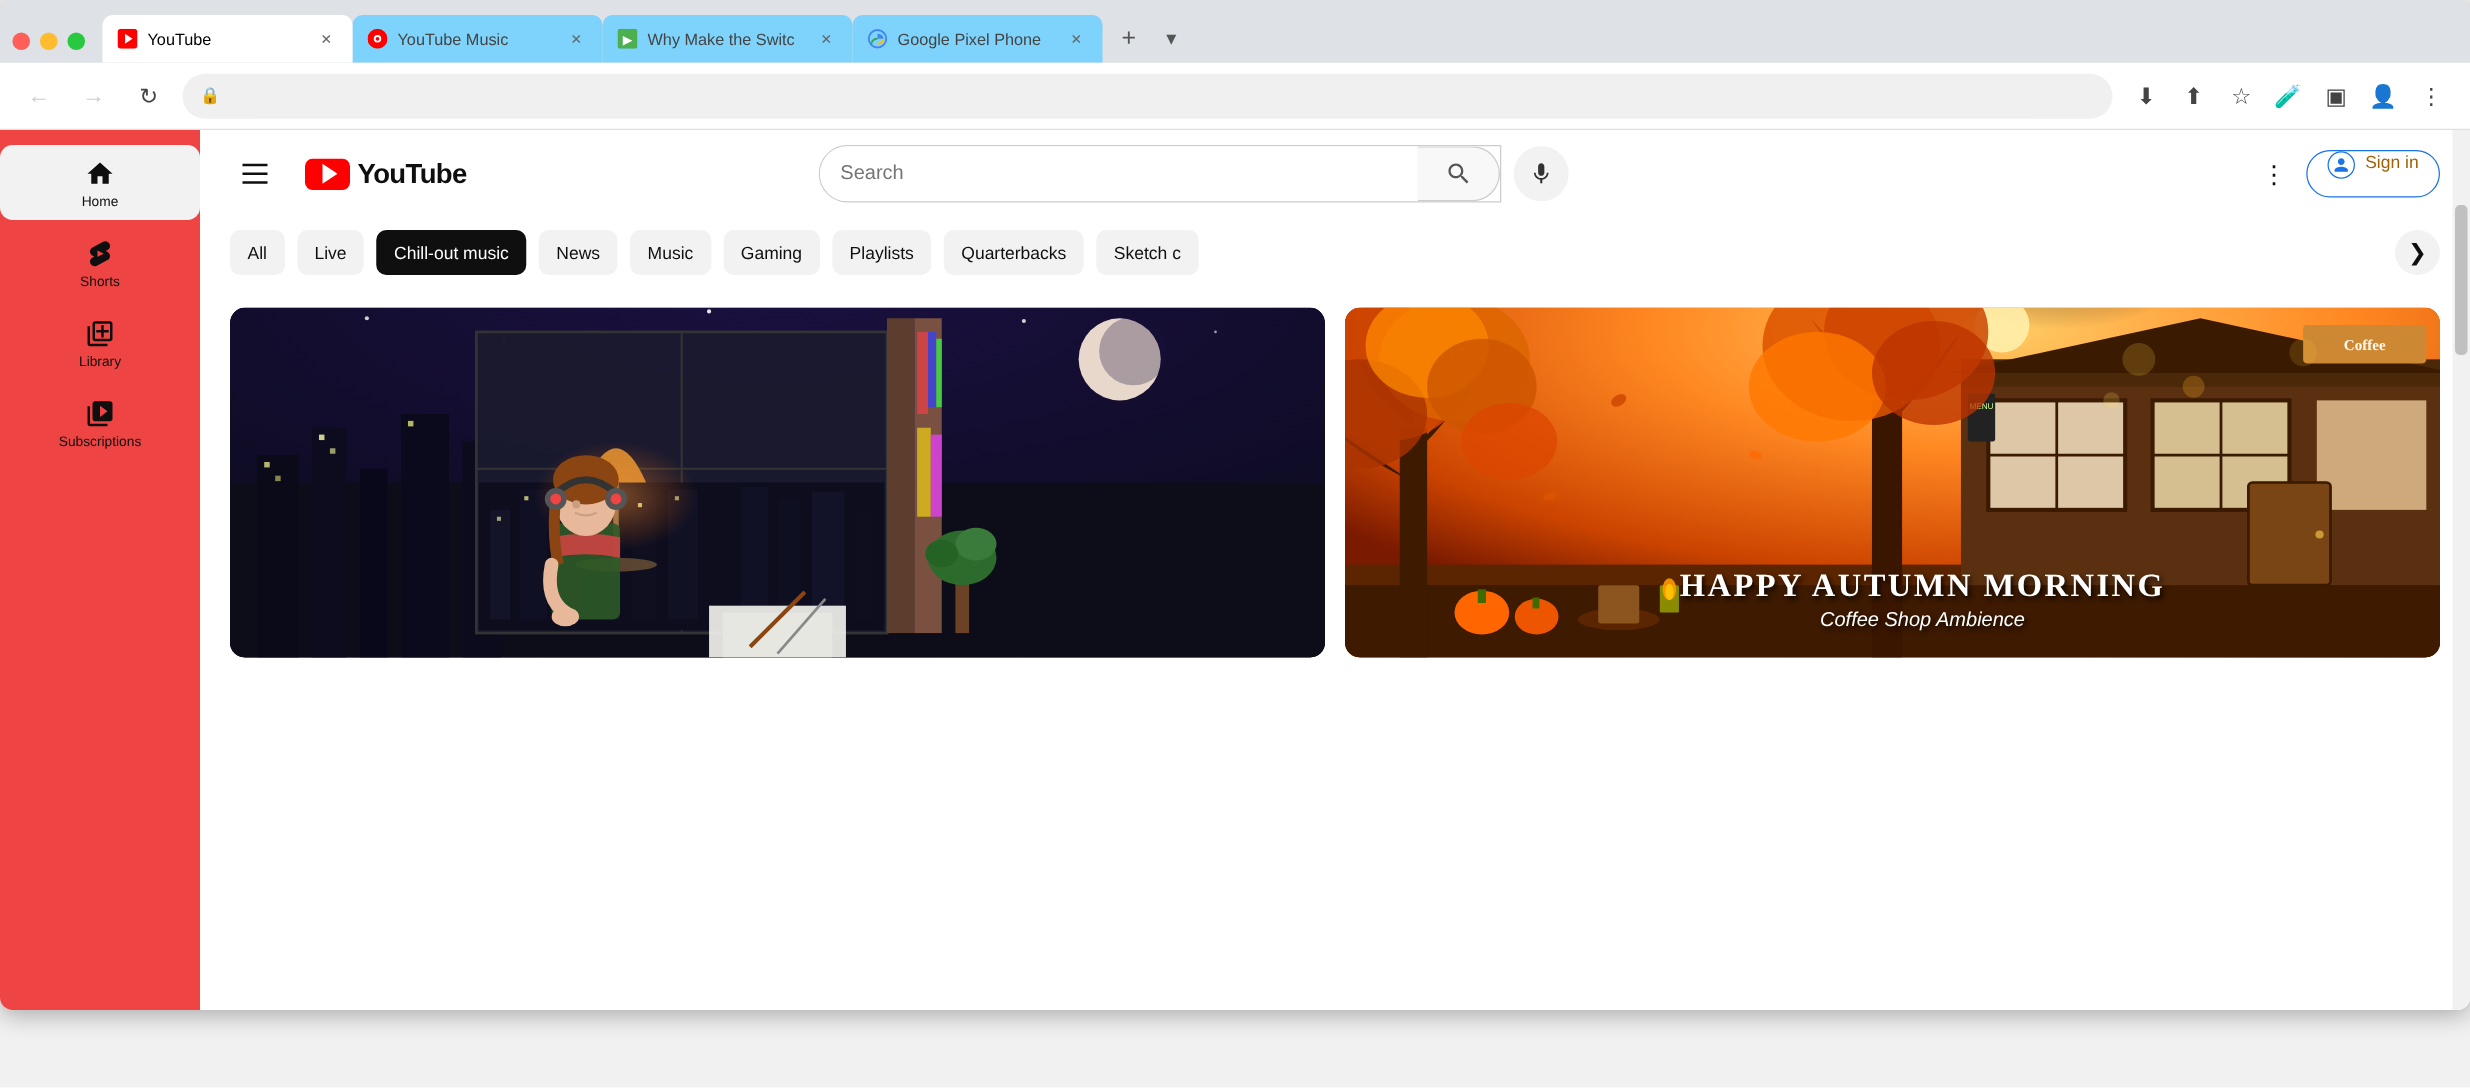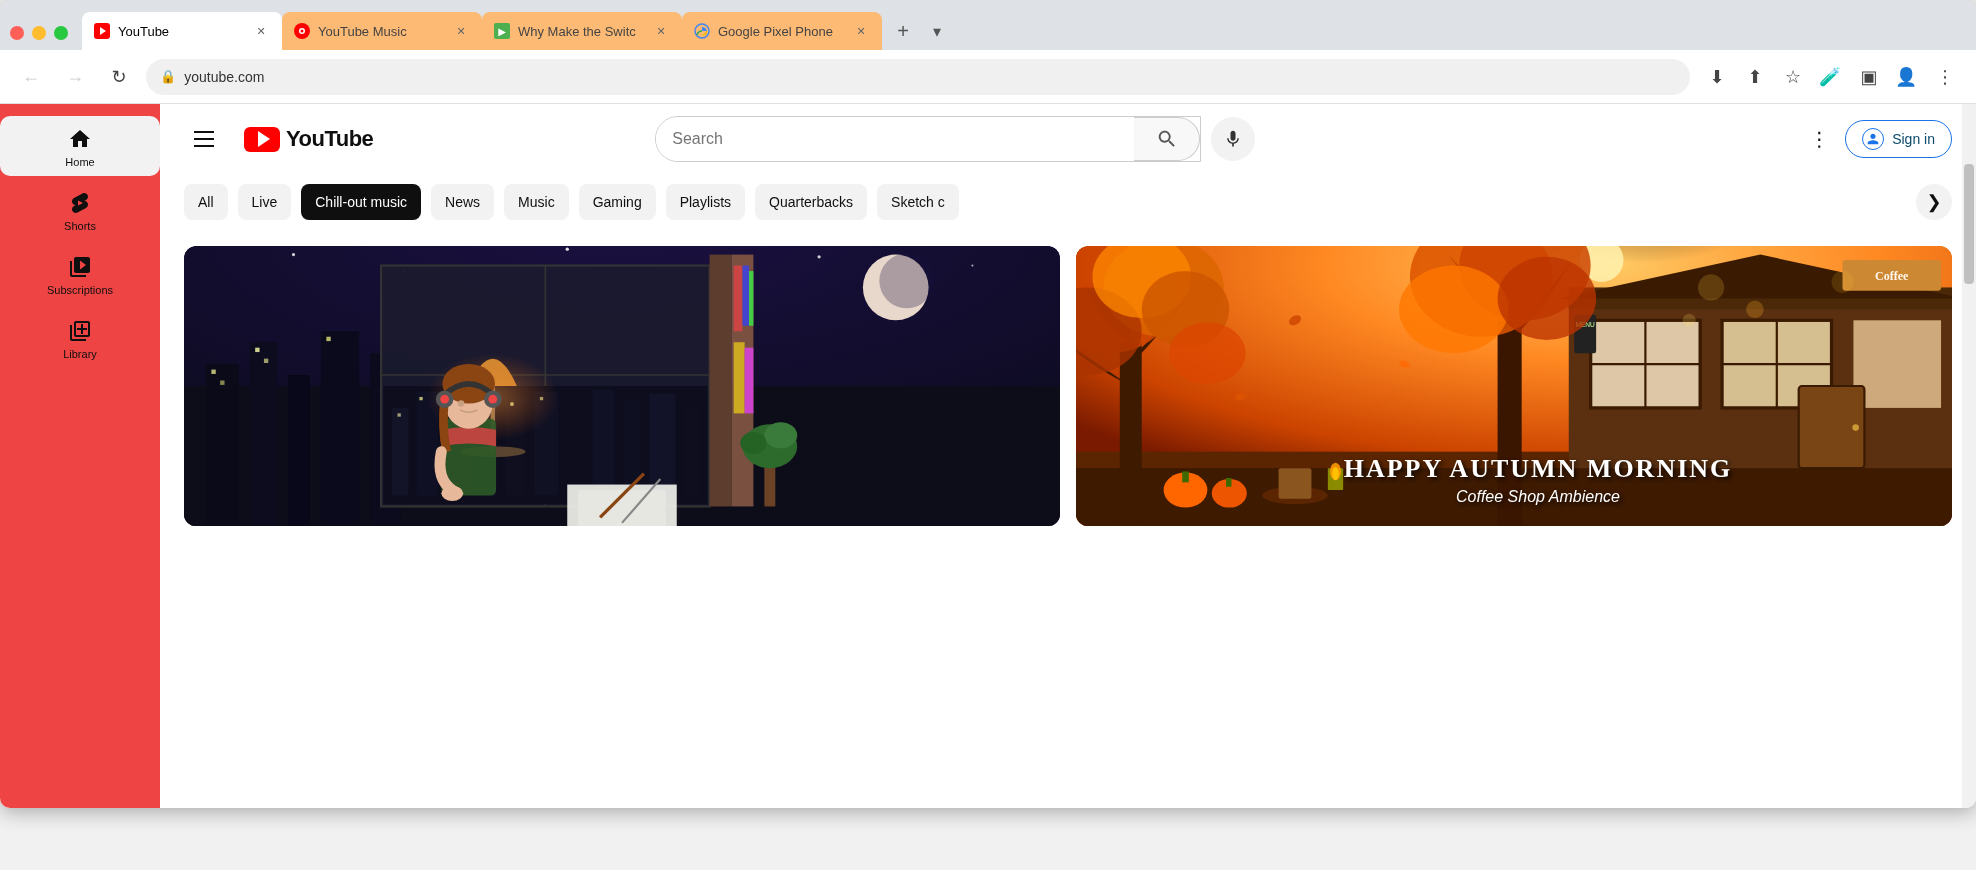--- a/index.html
+++ b/index.html
@@ -48,21 +48,21 @@
     .tabs-container {
       display: flex;
       align-items: flex-end;
       flex: 1;
     }
 
     .tab {
       height: 38px;
       min-width: 200px;
       max-width: 280px;
-      background: #fdba74;
+      background: #7dd3fc;
       border-radius: 8px 8px 0 0;
       display: flex;
       align-items: center;
       padding: 0 12px;
       gap: 8px;
       cursor: pointer;
       font-size: 13px;
       color: #444;
       position: relative;
     }
@@ -376,25 +376,24 @@
       color: #0f0f0f;
     }
 
     .sign-in-btn {
       height: 38px;
       padding: 0 16px;
       border: 1px solid #1a73e8;
       border-radius: 20px;
       background: transparent;
       display: flex;
-      align-items: center;
       gap: 8px;
       cursor: pointer;
       font-size: 14px;
-      color: #0c4a6e;
+      color: #a16207;
       font-weight: 500;
     }
 
     .sign-in-icon {
       width: 22px;
       height: 22px;
       border-radius: 50%;
       border: 1px solid #1a73e8;
       display: flex;
       align-items: center;
@@ -599,21 +598,20 @@
       <span>←</span>
     </div>
     <div class="nav-btn disabled">
       <span>→</span>
     </div>
     <div class="nav-btn">
       <span>↻</span>
     </div>
     <div class="address-bar">
       <span class="lock-icon">🔒</span>
-      <span class="address-text">youtube.com</span>
     </div>
     <div class="nav-actions">
       <div class="nav-btn">⬇</div>
       <div class="nav-btn">⬆</div>
       <div class="nav-btn">☆</div>
       <div class="nav-btn">🧪</div>
       <div class="nav-btn">▣</div>
       <div class="nav-btn">👤</div>
       <div class="nav-btn">⋮</div>
     </div>
@@ -634,32 +632,32 @@
         <div class="sidebar-icon">
           <svg width="24" height="24" viewBox="0 0 24 24" fill="currentColor">
             <path d="M17.77 10.32l-1.2-.5L18 9.06c1.84-.96 2.53-3.23 1.56-5.06s-3.23-2.53-5.06-1.56L6 6.94c-1.29.68-2.07 2.04-2 3.49.07 1.42.93 2.67 2.22 3.25l1.2.5L6 14.94c-1.84.96-2.53 3.23-1.56 5.06.97 1.83 3.23 2.53 5.06 1.56l8.5-4.5c1.29-.68 2.07-2.04 2-3.49-.07-1.42-.93-2.67-2.23-3.25zM10 14.45v-5l5 2.5-5 2.5z"></path>
           </svg>
         </div>
         <span class="sidebar-label">Shorts</span>
       </div>
       <div class="sidebar-item">
         <div class="sidebar-icon">
           <svg width="24" height="24" viewBox="0 0 24 24" fill="currentColor">
-            <path d="M4 6H2v14c0 1.1.9 2 2 2h14v-2H4V6zm16-4H8c-1.1 0-2 .9-2 2v12c0 1.1.9 2 2 2h12c1.1 0 2-.9 2-2V4c0-1.1-.9-2-2-2zm-8 12.5v-9l6 4.5-6 4.5z"></path>
+            <path d="M4 6H2v14c0 1.1.9 2 2 2h14v-2H4V6zm16-4H8c-1.1 0-2 .9-2 2v12c0 1.1.9 2 2 2h12c1.1 0 2-.9 2-2V4c0-1.1-.9-2-2-2zm0 14H8V4h12v12zm-7-1h2v-4h4V9h-4V5h-2v4H9v2h4z"></path>
           </svg>
         </div>
-        <span class="sidebar-label">Subscriptions</span>
+        <span class="sidebar-label" style="font-size:11px;color:#0f0f0f;margin-top:4px;">Library</span>
       </div>
       <div class="sidebar-item">
         <div class="sidebar-icon">
           <svg width="24" height="24" viewBox="0 0 24 24" fill="currentColor">
-            <path d="M4 6H2v14c0 1.1.9 2 2 2h14v-2H4V6zm16-4H8c-1.1 0-2 .9-2 2v12c0 1.1.9 2 2 2h12c1.1 0 2-.9 2-2V4c0-1.1-.9-2-2-2zm0 14H8V4h12v12zm-7-1h2v-4h4V9h-4V5h-2v4H9v2h4z"></path>
+            <path d="M4 6H2v14c0 1.1.9 2 2 2h14v-2H4V6zm16-4H8c-1.1 0-2 .9-2 2v12c0 1.1.9 2 2 2h12c1.1 0 2-.9 2-2V4c0-1.1-.9-2-2-2zm-8 12.5v-9l6 4.5-6 4.5z"></path>
           </svg>
         </div>
-        <span class="sidebar-label" style="font-size:11px;color:#0f0f0f;margin-top:4px;">Library</span>
+        <span class="sidebar-label">Subscriptions</span>
       </div>
     </div>
 
     <div class="main-area">
 
       <div class="yt-header">
         <div class="hamburger-btn">
           <div class="hamburger-line"></div>
           <div class="hamburger-line"></div>
           <div class="hamburger-line"></div>

